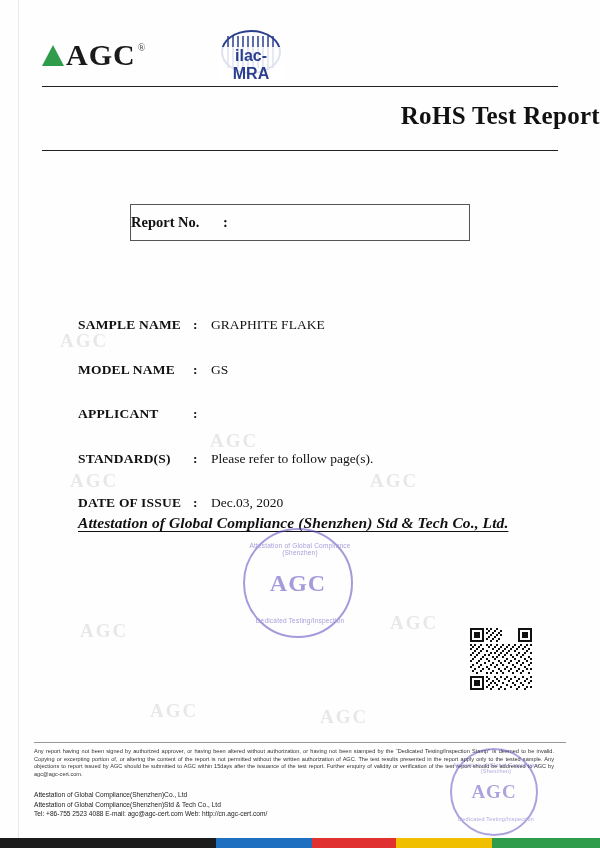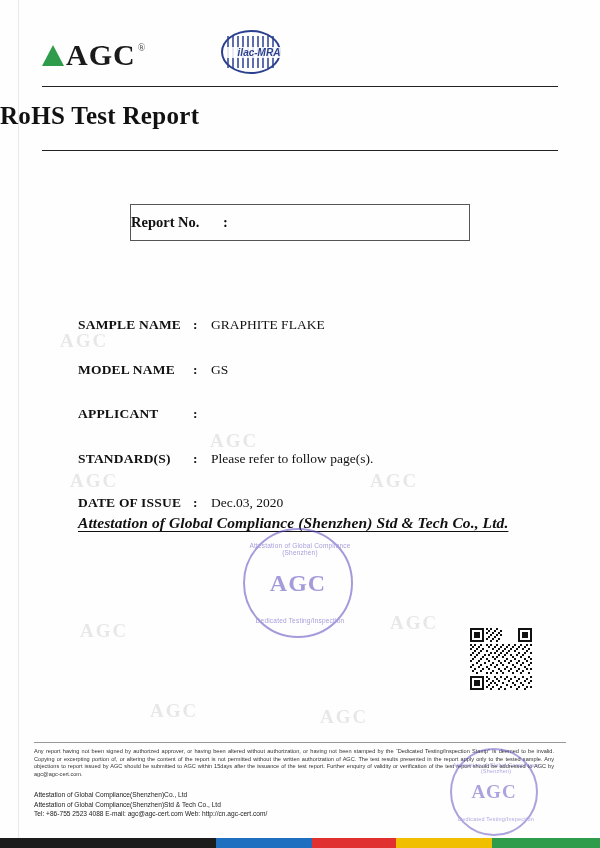--- a/index.html
+++ b/index.html
@@ -81,28 +81,27 @@
     position: absolute;
     left: 9px;
     top: 8px;
     width: 48px;
     height: 32px;
     background: repeating-linear-gradient(90deg, #2b3f8f 0 2px, transparent 2px 5px);
     opacity: .75;
   }
   .ilac .txt {
     position: absolute;
-    left: 8px;
+    left: 0;
     top: 19px;
     width: 66px;
     text-align: center;
     font-family: "Liberation Sans", sans-serif;
-    font-size: 10px;
-    font-weight: bold;
-    font-style: italic;
+    font-size: 16px;
+    font-weight: bold;
     color: #2b3f8f;
     background: rgba(255,255,255,.85);
   }
   
   .cnas {
     position: absolute;
     left: 288px;
     top: 10px;
     width: 70px;
     height: 56px;
@@ -154,21 +153,21 @@
     left: 42px;
     top: 150px;
     width: 516px;
     border-top: 1px solid #222;
   }
   .title {
     position: absolute;
     left: 0;
     top: 102px;
     width: 600px;
-    text-align: left;
+    text-align: right;
     font-size: 25px;
     font-weight: bold;
     letter-spacing: .3px;
   }
   
   .report-box {
     position: absolute;
     left: 130px;
     top: 204px;
     width: 340px;

